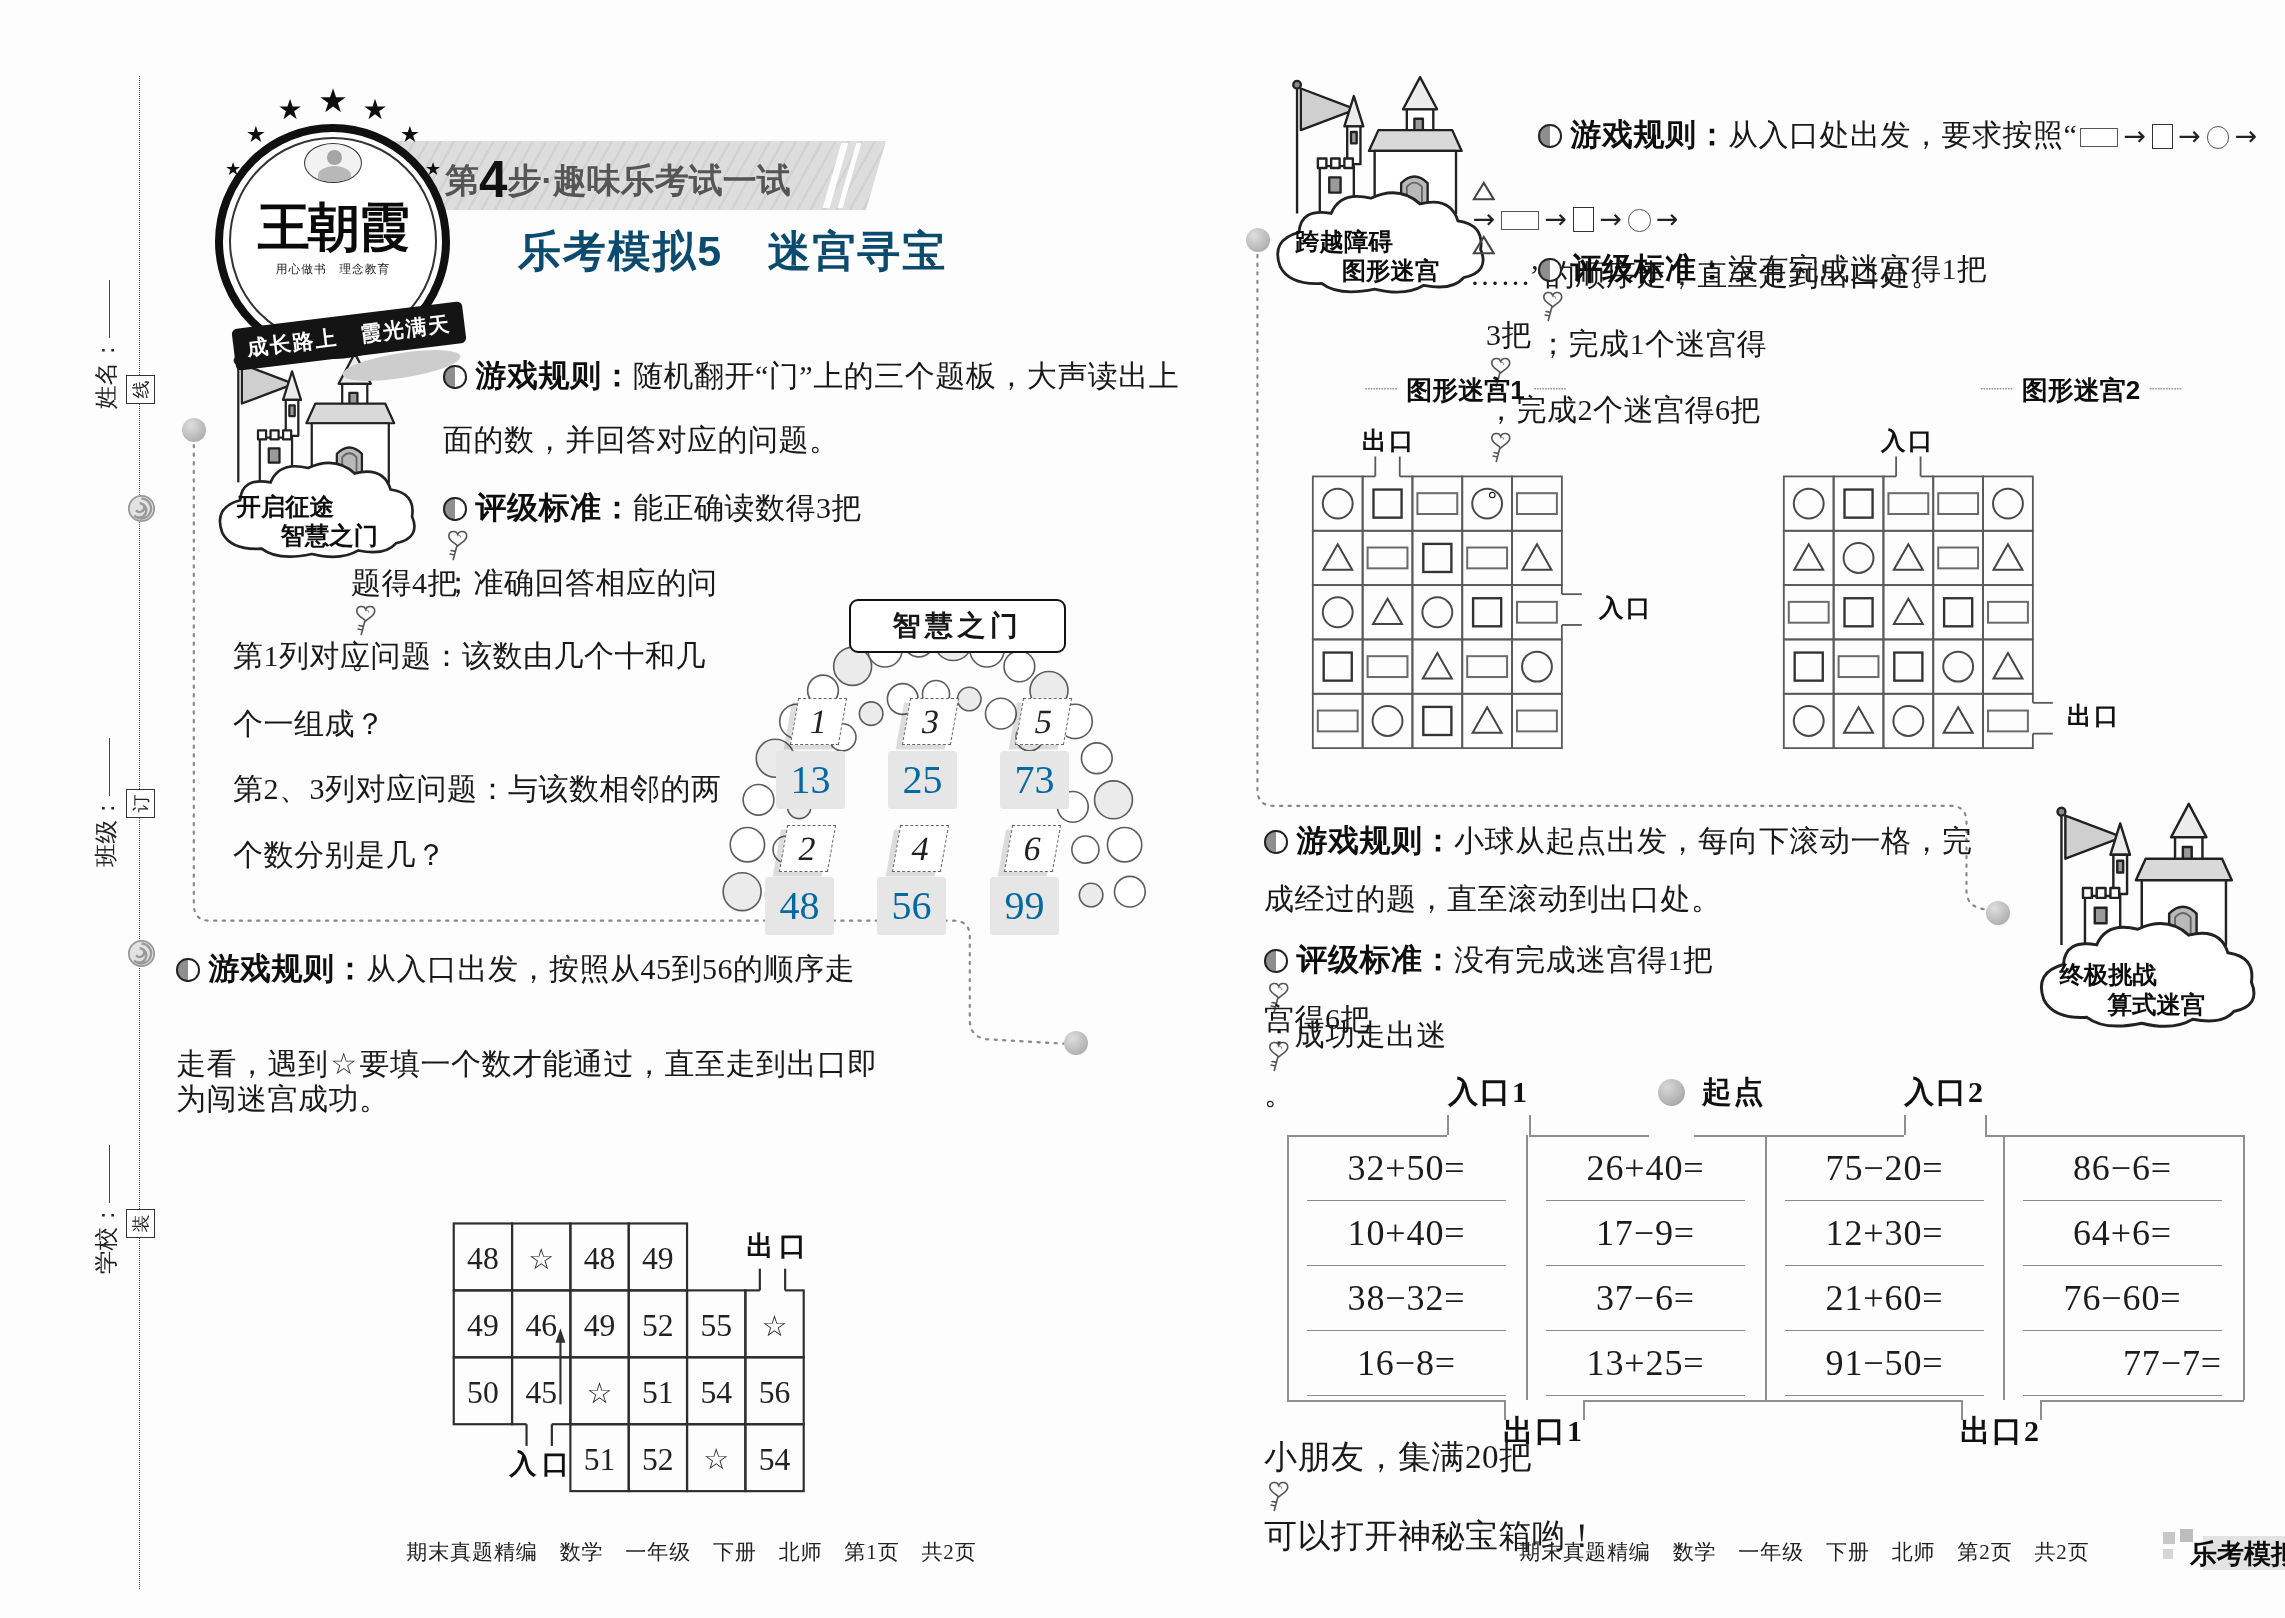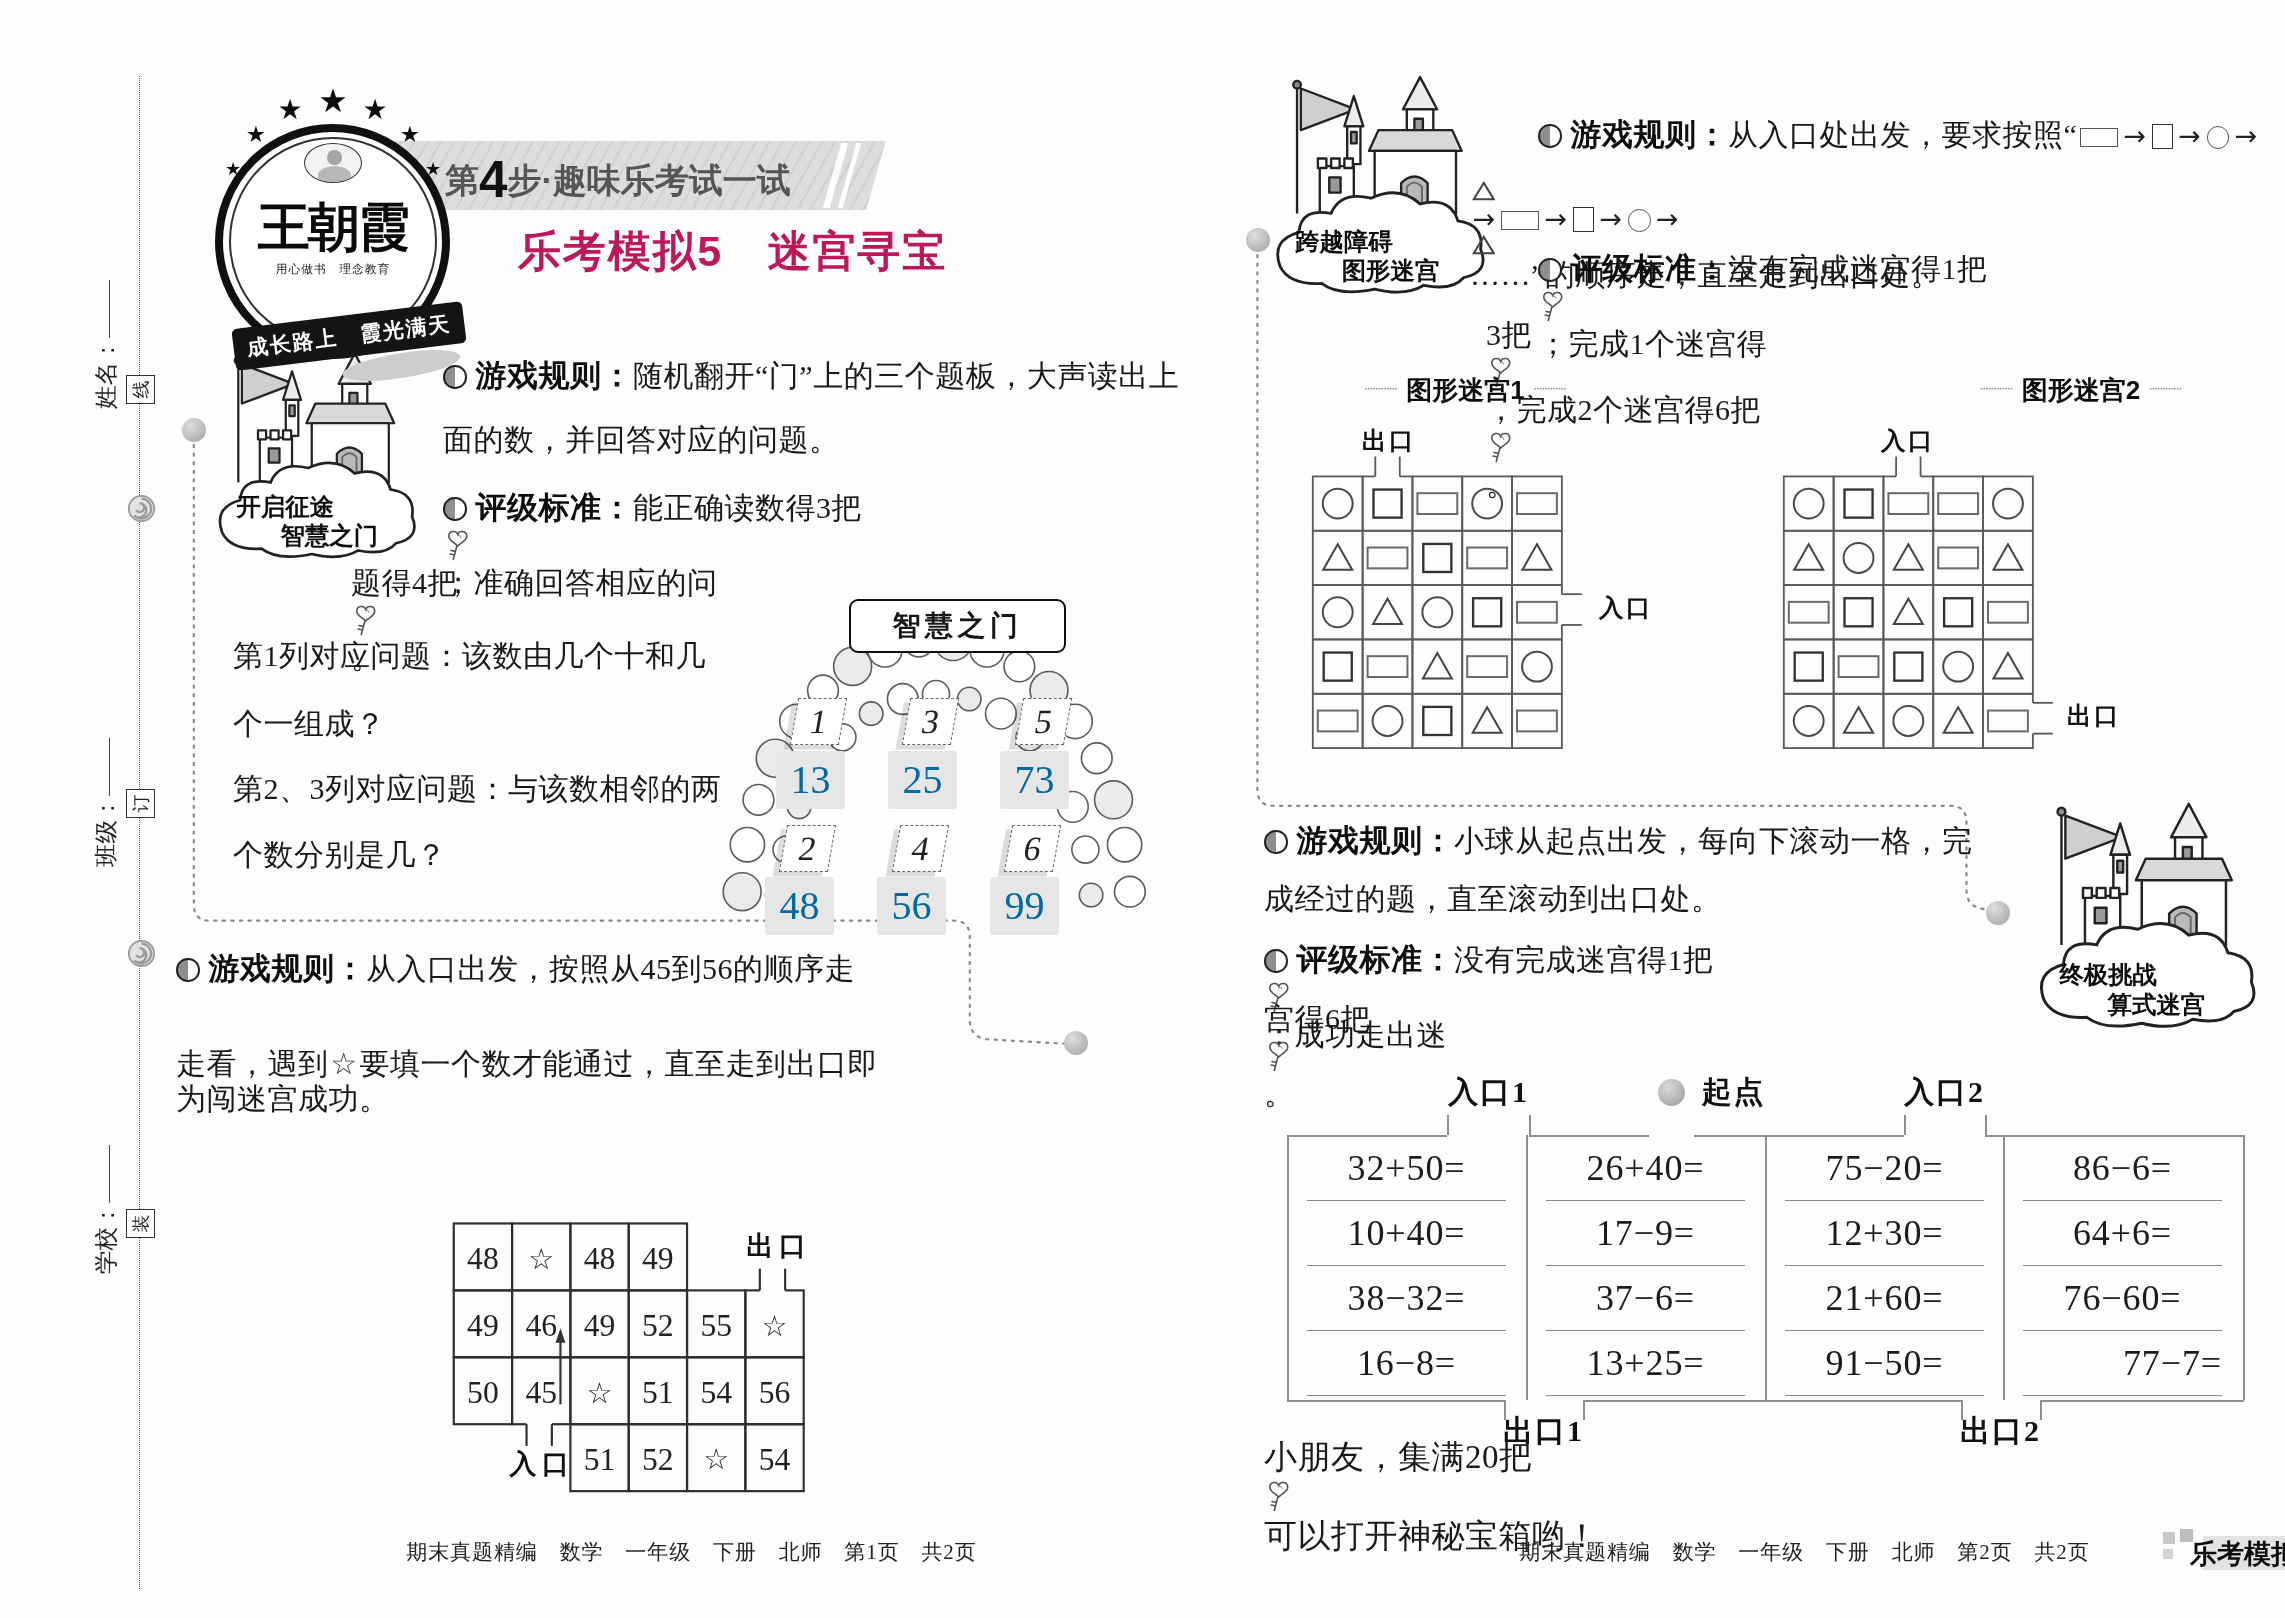--- a/index.html
+++ b/index.html
@@ -15,21 +15,21 @@
   .key-ic{vertical-align:-10px;margin:0 2.7px}
   .tri-ic{vertical-align:-1.8px;margin:0 1.8px}
   .star-ch{font-size:30px;color:#333;margin:0 1.8px}
   .arr{font-family:"DejaVu Sans",sans-serif;font-size:27px;margin:0 2.7px;color:#222}
   .shp{display:inline-block;border:1.8px solid #333;background:#fff;vertical-align:-1.8px;margin:0 2.7px}
   .shp.wrect{width:38px;height:19px;border-color:#555}
   .shp.srect{width:21px;height:24.4px;vertical-align:-3.6px}
   .shp.circ{width:22.6px;height:22.6px;border-radius:50%;vertical-align:-3.6px;border-color:#555}
   
   .title{position:absolute;left:425px;top:223px;width:615px;text-align:center;
-         font-family:"Liberation Sans",sans-serif;font-weight:bold;font-size:43px;letter-spacing:1.8px;color:#be185d}
+         font-family:"Liberation Sans",sans-serif;font-weight:bold;font-size:43px;letter-spacing:1.8px;color:#0c4a6e}
   .subtitle{position:absolute;left:425px;top:299px;width:615px;text-align:center;
          font-family:"Liberation Sans",sans-serif;font-weight:bold;font-size:32px;letter-spacing:12.7px;color:#0c0c0c}
   
   #logo{position:absolute;left:190px;top:83px;width:288px;height:308px;z-index:6}
   #logo .star{position:absolute;color:#0d0d0d;transform:translate(-50%,-50%)}
   #logo .ring{position:absolute;left:25px;top:41px;width:235px;height:235px;border:8.1px solid #101010;border-radius:50%;background:#fff}
   #logo .ring2{position:absolute;left:39px;top:54px;width:208px;height:208px;border:2.3px solid #333;border-radius:50%}
   #logo .portrait{position:absolute;left:114px;top:60px;width:58px;height:40px;border:1.8px solid #333;border-radius:50%;overflow:hidden;background:#f2f2f2}
   #logo .phead{position:absolute;left:22px;top:6.3px;width:14.5px;height:14.5px;border-radius:50%;background:#a5a5a5}
   #logo .pbody{position:absolute;left:12.7px;top:22px;width:33px;height:18px;border-radius:50% 50% 0 0;background:#b8b8b8}

